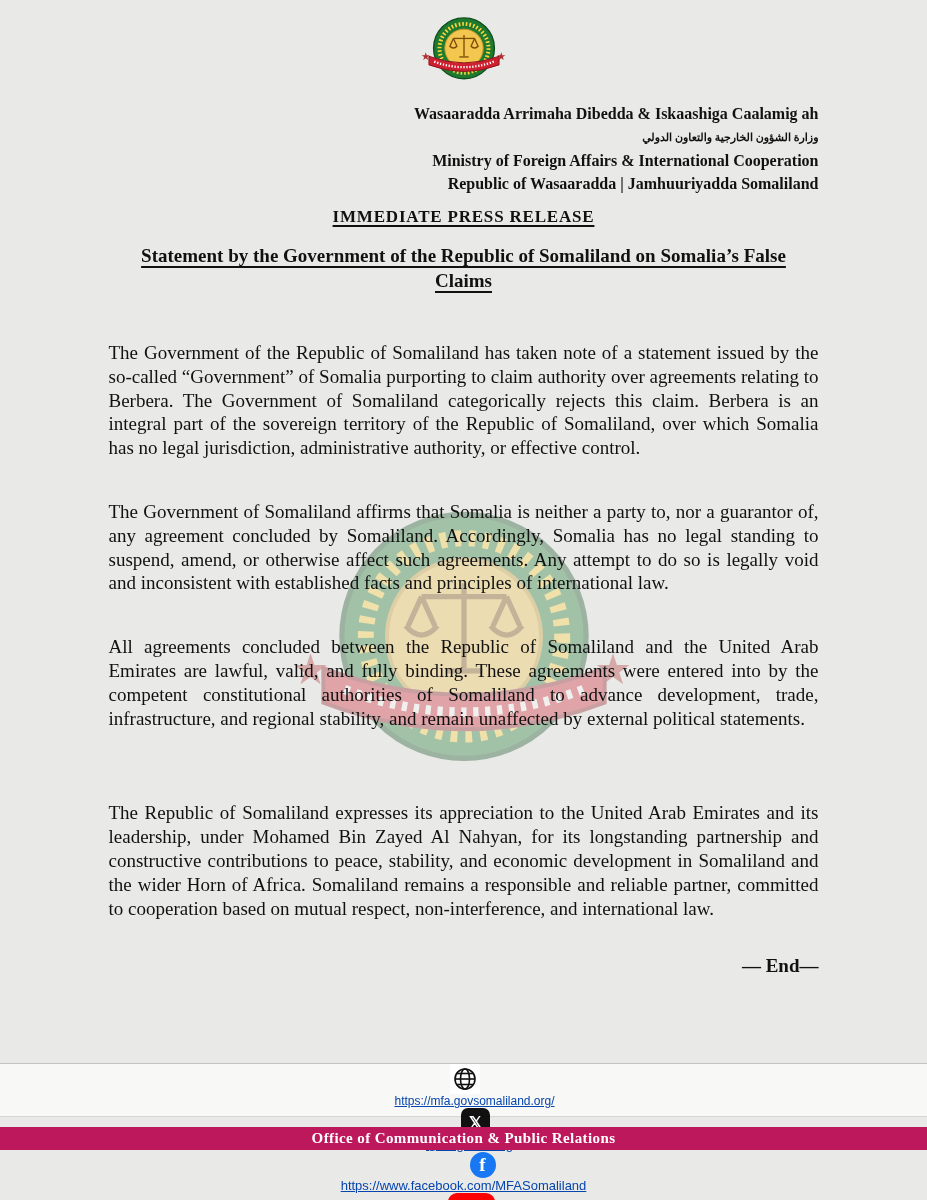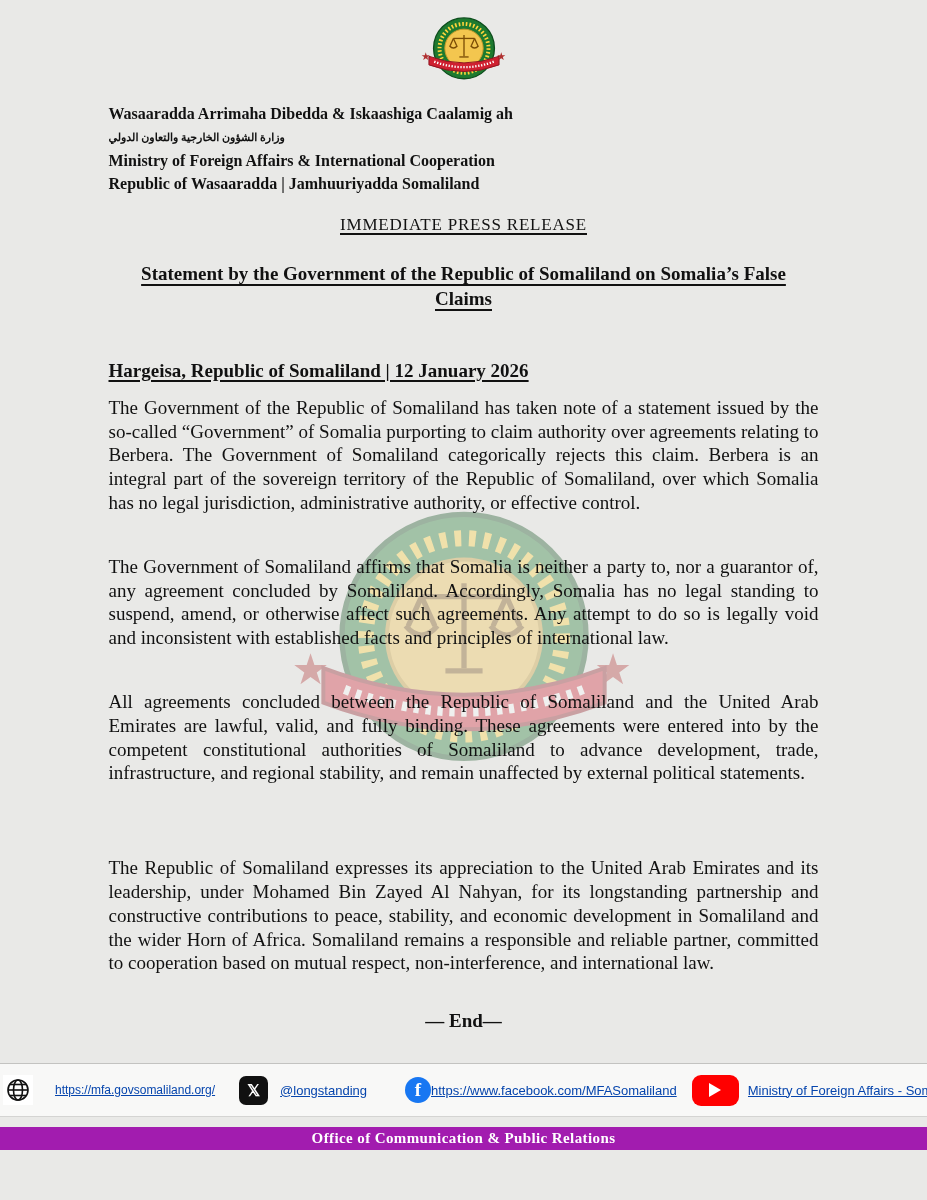--- a/index.html
+++ b/index.html
@@ -22,41 +22,41 @@
     width: 710px;
     margin: 0 auto;
     padding-top: 10px;
   }
   .logo-wrap {
     text-align: center;
     margin-bottom: 6px;
   }
   .logo-wrap svg { width: 86px; height: 82px; }
   .org-header {
-    text-align: left;
+    text-align: right;
     font-weight: bold;
     font-size: 16px;
     line-height: 23px;
   }
   .org-header .arabic {
     font-size: 11px;
     line-height: 24px;
   }
   .kicker {
-    margin-top: 20px;
+    margin-top: 12px;
     text-align: center;
-    font-weight: normal;
+    font-weight: bold;
     font-size: 17px;
     letter-spacing: 0.8px;
     text-decoration: underline;
     text-underline-offset: 3px;
     text-decoration-thickness: 2px;
   }
   .title {
-    margin: 26px auto 0 auto;
+    margin: 16px auto 0 auto;
     max-width: 700px;
     text-align: center;
     font-weight: bold;
     font-size: 19px;
     line-height: 25px;
     text-decoration: underline;
     text-underline-offset: 4px;
     text-decoration-thickness: 2px;
   }
   .watermark {
@@ -83,39 +83,40 @@
     text-underline-offset: 3px;
     text-decoration-thickness: 2px;
     margin-bottom: 13px;
   }
   .body-text p {
     margin: 0 0 40px 0;
     text-align: justify;
   }
   .body-text p.tall-gap { margin-bottom: 71px; }
   .endmark {
-    text-align: center;
+    text-align: right;
     font-weight: bold;
     font-size: 19px;
     margin-top: -6px;
   }
   .social-strip {
     position: absolute;
     left: 0;
     top: 1063px;
     width: 927px;
     height: 52px;
     background: #f8f8f7;
     border-top: 1px solid #c3c3c1;
     border-bottom: 1px solid #d4d4d2;
     display: flex;
     align-items: center;
     font-family: "Liberation Sans", sans-serif;
     font-size: 13px;
     white-space: nowrap;
+    flex-direction: column;
   }
   .social-strip a {
     color: #0645ad;
     text-decoration: underline;
     cursor: pointer;
   }
   .icon-globe {
     margin-left: 3px;
     width: 30px; height: 30px;
     background: #ffffff;
@@ -172,21 +173,21 @@
     border-top: 7px solid transparent;
     border-bottom: 7px solid transparent;
   }
   .link-yt { margin-left: 9px; overflow: hidden; }
   .office-bar {
     position: absolute;
     left: 0;
     top: 1127px;
     width: 927px;
     height: 23px;
-    background: #a21caf;
+    background: #be185d;
     color: #fff;
     font-weight: bold;
     font-size: 15px;
     display: flex;
     align-items: center;
     justify-content: center;
     letter-spacing: 0.4px;
   }
 </style>
 </head>
@@ -247,21 +248,20 @@
           <path d="M43 44 Q49 51 55 44"></path>
           <path d="M75 44 Q81 51 87 44"></path>
           <line x1="58" y1="61" x2="72" y2="61"></line>
         </g>
         <path d="M12 60 Q65 80 118 60 L118 73 Q65 93 12 73 Z" fill="#cf2030" stroke="#8e1520" stroke-width="1.5"></path>
         <path d="M20 68 Q65 85 110 68" stroke="#ffffff" stroke-width="3.5" stroke-dasharray="2 2.5" fill="none"></path>
       </svg>
     </div>
 
     <div class="body-text">
-      <div class="dateline">Hargeisa, Republic of Somaliland | 12 January 2026</div>
       <p>The Government of the Republic of Somaliland has taken note of a statement issued by the so-called “Government” of Somalia purporting to claim authority over agreements relating to Berbera. The Government of Somaliland categorically rejects this claim. Berbera is an integral part of the sovereign territory of the Republic of Somaliland, over which Somalia has no legal jurisdiction, administrative authority, or effective control.</p>
       <p>The Government of Somaliland affirms that Somalia is neither a party to, nor a guarantor of, any agreement concluded by Somaliland. Accordingly, Somalia has no legal standing to suspend, amend, or otherwise affect such agreements. Any attempt to do so is legally void and inconsistent with established facts and principles of international law.</p>
       <p class="tall-gap">All agreements concluded between the Republic of Somaliland and the United Arab Emirates are lawful, valid, and fully binding. These agreements were entered into by the competent constitutional authorities of Somaliland to advance development, trade, infrastructure, and regional stability, and remain unaffected by external political statements.</p>
       <p>The Republic of Somaliland expresses its appreciation to the United Arab Emirates and its leadership, under Mohamed Bin Zayed Al Nahyan, for its longstanding partnership and constructive contributions to peace, stability, and economic development in Somaliland and the wider Horn of Africa. Somaliland remains a responsible and reliable partner, committed to cooperation based on mutual respect, non-interference, and international law.</p>
       <div class="endmark">— End—</div>
     </div>
 
   </div>
 
   <div class="social-strip">

